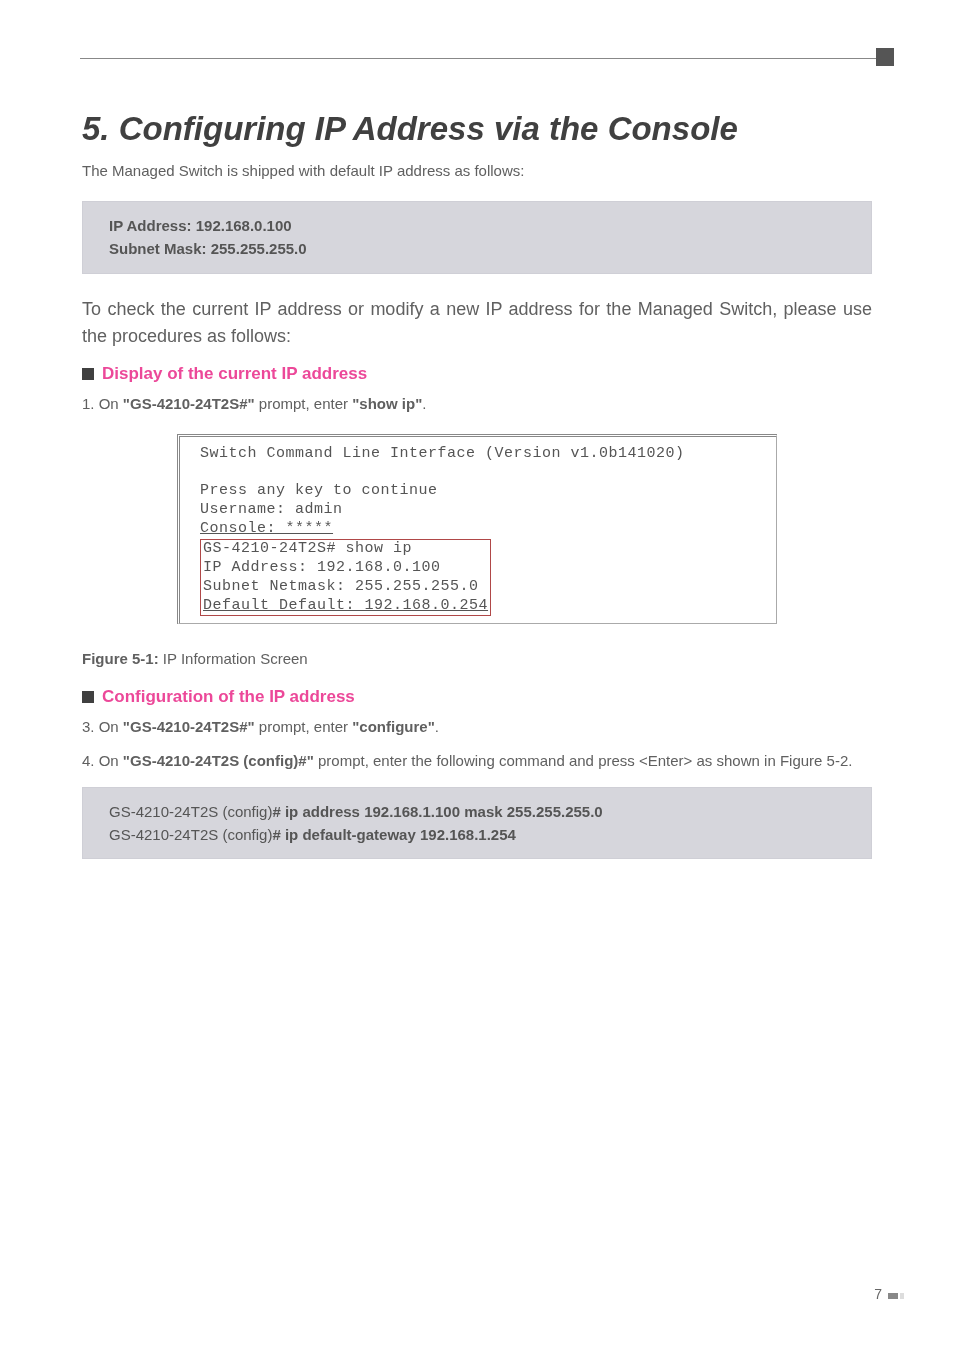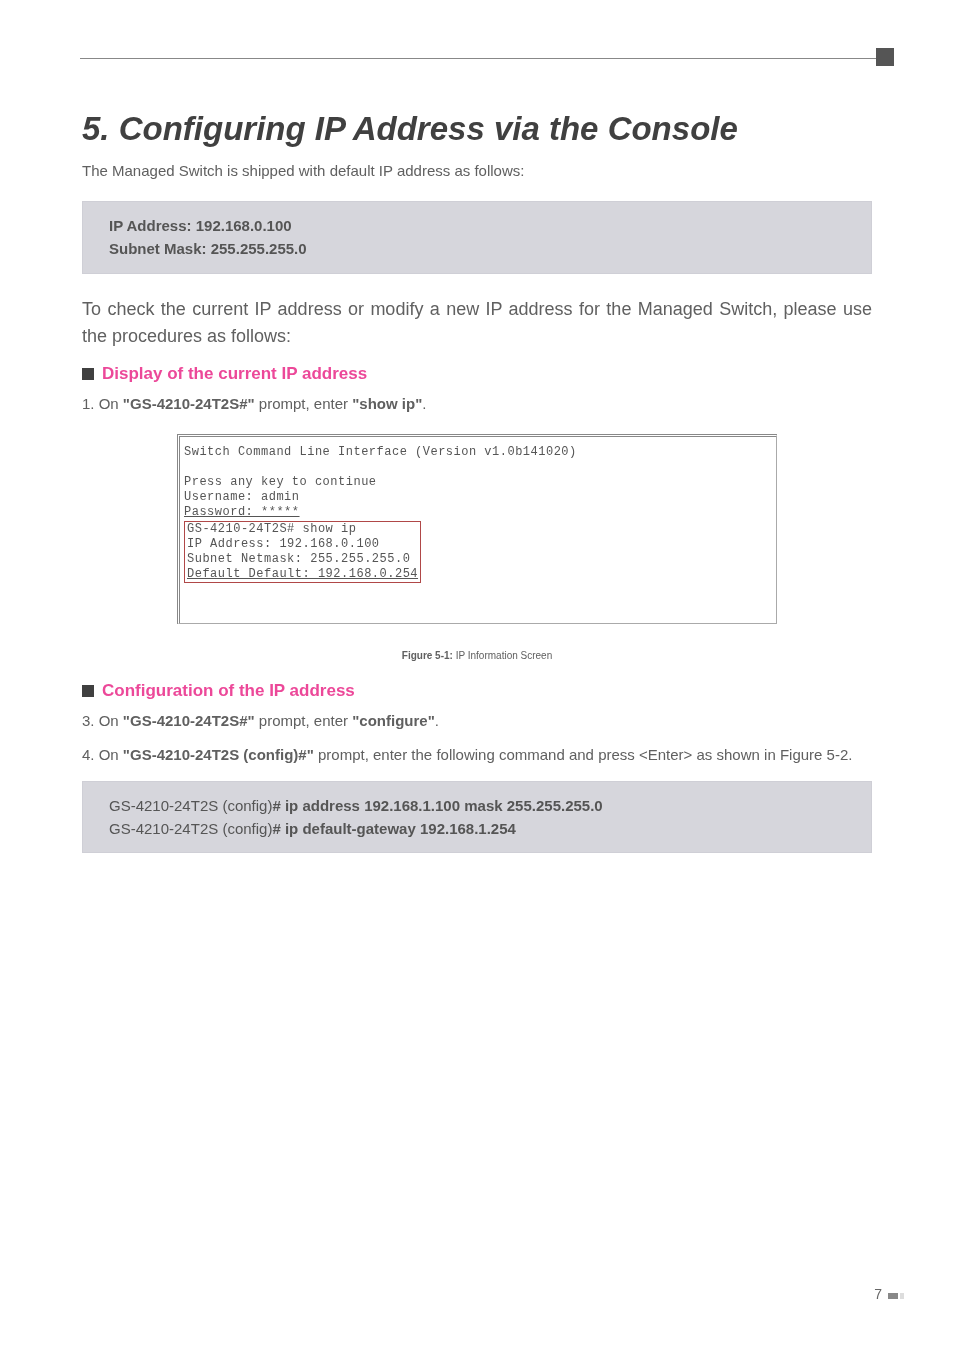--- a/index.html
+++ b/index.html
@@ -89,38 +89,37 @@
   .step .bold { font-weight: bold; }
   .terminal-wrap {
     margin: 18px auto 10px auto;
     width: 600px;
   }
   .terminal-outer {
     border: 3px double #888;
     border-right: 1px solid #aaa;
     border-bottom: 1px solid #aaa;
     height: 190px;
-    padding: 8px 4px;
+    padding: 8px 20px;
     font-family: "Courier New", monospace;
-    font-size: 12px;
+    font-size: 15px;
     color: #555;
     line-height: 1.25;
     letter-spacing: 0.5px;
     position: relative;
   }
   .terminal-outer .hl {
     border: 1px solid #b04848;
     padding: 0 2px;
     margin: 1px 0 0 0;
     display: inline-block;
   }
   .terminal-outer .u { text-decoration: underline; }
   .fig-caption {
-    text-align: center;
-    font-size: 10px;
+    font-size: 15px;
     color: #606060;
     margin-top: 26px;
     margin-bottom: 20px;
   }
   .fig-caption .fb { font-weight: bold; }
   .page-num {
     position: absolute;
     bottom: 52px;
     right: 72px;
     font-size: 14px;
@@ -174,21 +173,21 @@
     <span>1. On </span><span class="bold">"GS-4210-24T2S#"</span><span> prompt, enter </span><span class="bold">"show ip"</span><span>.</span>
   </div>
 
 
   <div class="terminal-wrap">
     <div class="terminal-outer">
       <div>Switch Command Line Interface (Version v1.0b141020)</div>
       <br>
       <div>Press any key to continue</div>
       <div>Username: admin</div>
-      <div class="u">Password: *****</div>
+      <div class="u">Console: *****</div>
       <div class="hl">
         <div>GS-4210-24T2S# show ip</div>
         <div>IP Address: 192.168.0.100</div>
         <div>Subnet Netmask: 255.255.255.0</div>
         <div class="u">Default Default: 192.168.0.254</div>
       </div>
     </div>
   </div>
 
   <div class="fig-caption">

